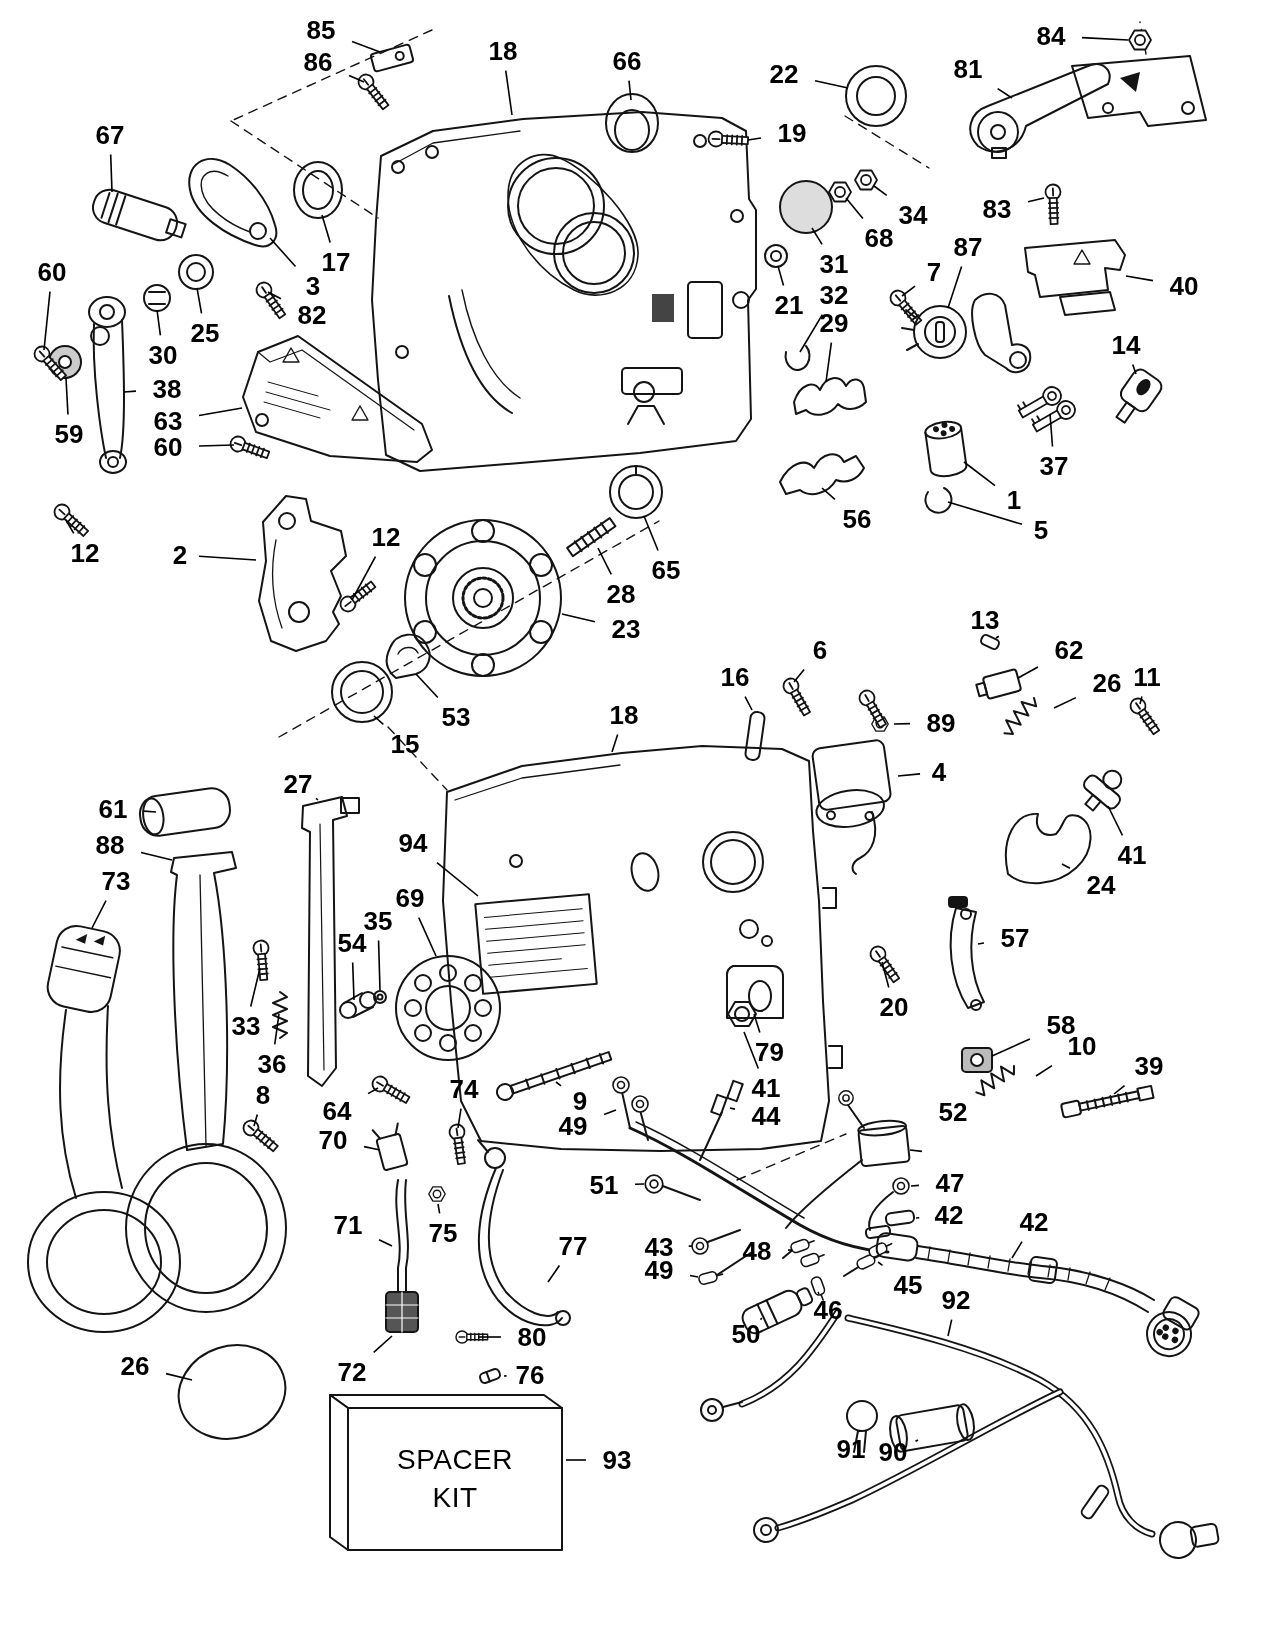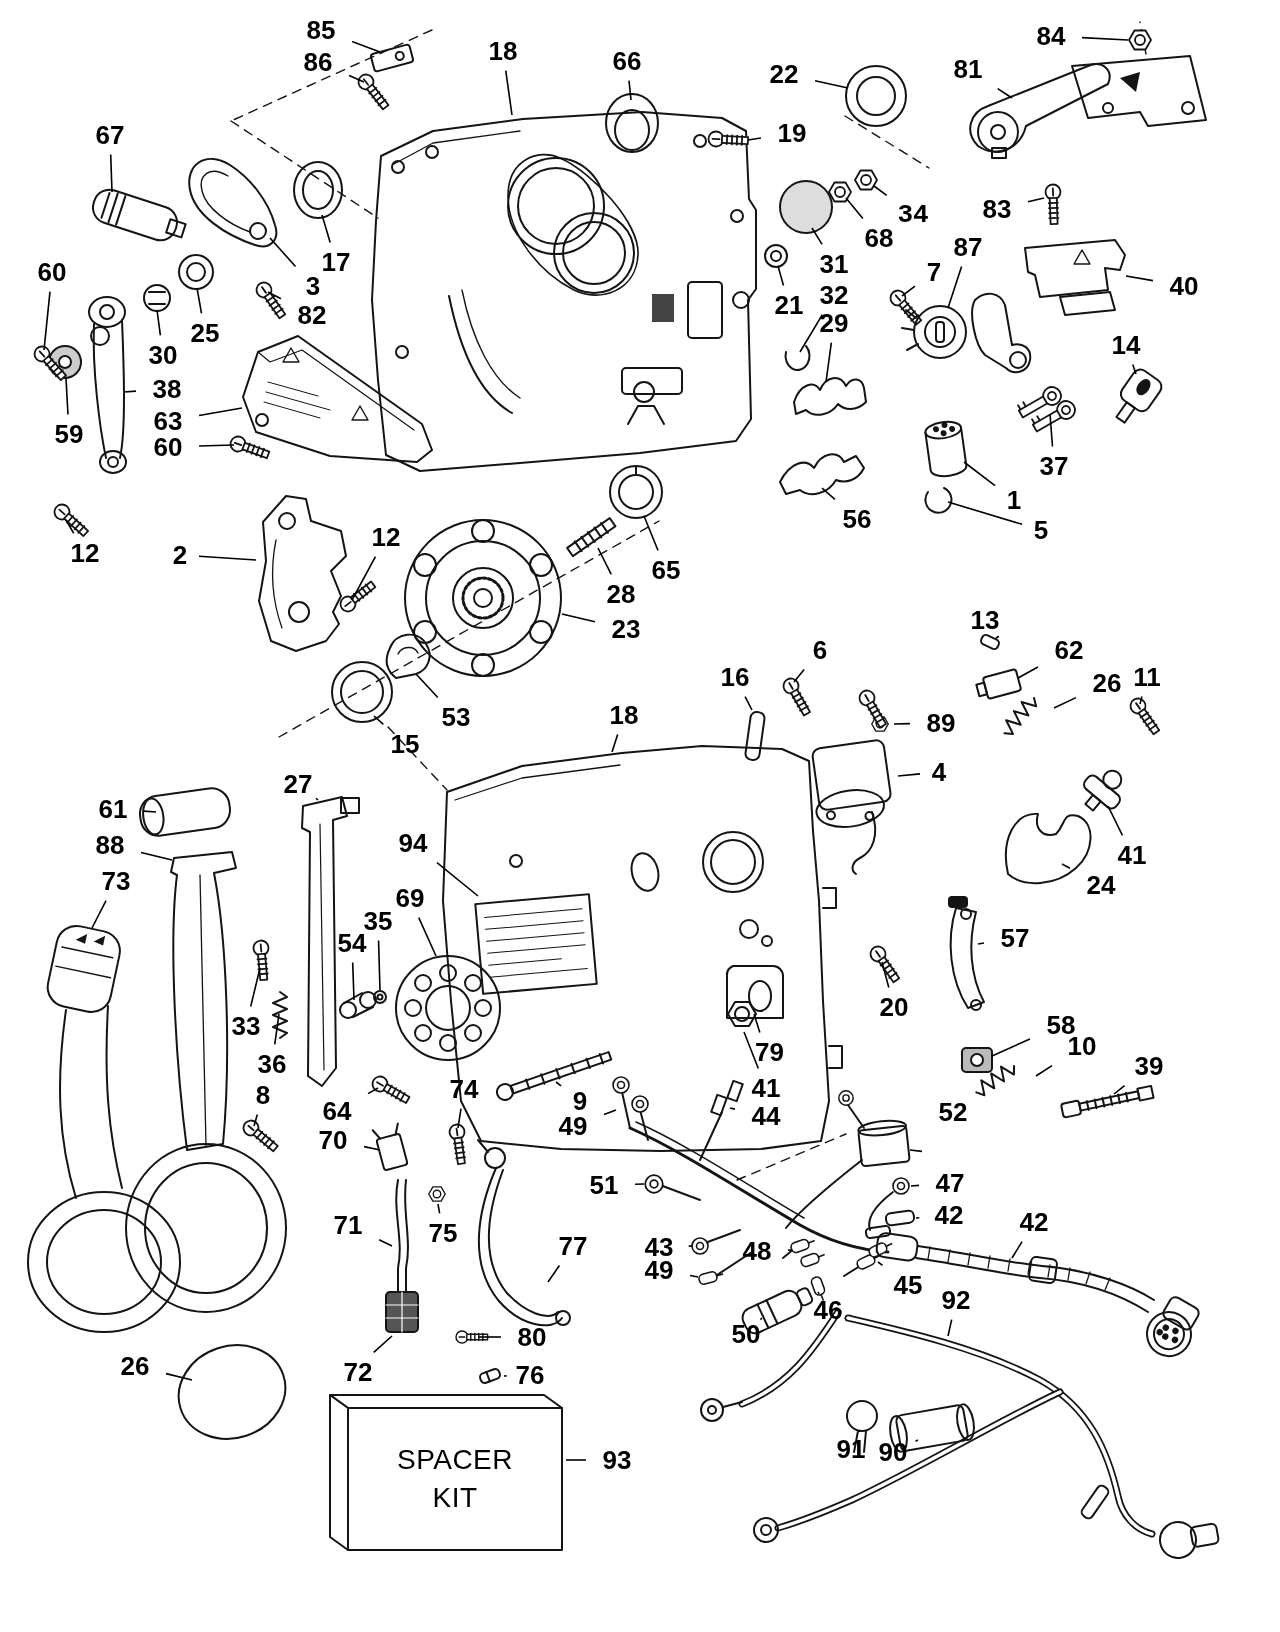--- a/index.html
+++ b/index.html
@@ -662,21 +662,21 @@
 <div id="label-layer">
       <div class="part-label" style="left: 321px; top: 30px;">85</div>
       <div class="part-label" style="left: 318px; top: 62px;">86</div>
       <div class="part-label" style="left: 503px; top: 51px;">18</div>
       <div class="part-label" style="left: 627px; top: 61px;">66</div>
       <div class="part-label" style="left: 784px; top: 74px;">22</div>
       <div class="part-label" style="left: 1051px; top: 36px;">84</div>
       <div class="part-label" style="left: 968px; top: 69px;">81</div>
       <div class="part-label" style="left: 792px; top: 133px;">19</div>
       <div class="part-label" style="left: 110px; top: 135px;">67</div>
-      <div class="part-label" style="left: 913px; top: 215px; font-family: Liberation Mono, monospace;">34</div>
+      <div class="part-label" style="left: 913px; top: 215px;">34</div>
       <div class="part-label" style="left: 879px; top: 238px;">68</div>
       <div class="part-label" style="left: 997px; top: 209px;">83</div>
       <div class="part-label" style="left: 1184px; top: 286px;">40</div>
       <div class="part-label" style="left: 968px; top: 247px;">87</div>
       <div class="part-label" style="left: 934px; top: 272px;">7</div>
       <div class="part-label" style="left: 834px; top: 264px;">31</div>
       <div class="part-label" style="left: 336px; top: 262px;">17</div>
       <div class="part-label" style="left: 313px; top: 286px;">3</div>
       <div class="part-label" style="left: 312px; top: 315px;">82</div>
       <div class="part-label" style="left: 789px; top: 305px;">21</div>
@@ -747,21 +747,21 @@
       <div class="part-label" style="left: 757px; top: 1251px;">48</div>
       <div class="part-label" style="left: 659px; top: 1270px;">49</div>
       <div class="part-label" style="left: 908px; top: 1285px;">45</div>
       <div class="part-label" style="left: 1034px; top: 1222px;">42</div>
       <div class="part-label" style="left: 573px; top: 1246px;">77</div>
       <div class="part-label" style="left: 828px; top: 1310px;">46</div>
       <div class="part-label" style="left: 746px; top: 1334px;">50</div>
       <div class="part-label" style="left: 956px; top: 1300px;">92</div>
       <div class="part-label" style="left: 532px; top: 1337px;">80</div>
       <div class="part-label" style="left: 530px; top: 1375px;">76</div>
-      <div class="part-label" style="left: 352px; top: 1372px; margin-left: 6px;">72</div>
+      <div class="part-label" style="left: 352px; top: 1372px;">72</div>
       <div class="part-label" style="left: 135px; top: 1366px;">26</div>
       <div class="part-label" style="left: 851px; top: 1449px;">91</div>
       <div class="part-label" style="left: 893px; top: 1452px;">90</div>
       <div class="part-label" style="left: 617px; top: 1460px;">93</div>
     </div>
 
 <div class="spacer-kit-text">
   <div>SPACER</div>
   <div>KIT</div>
 </div>

